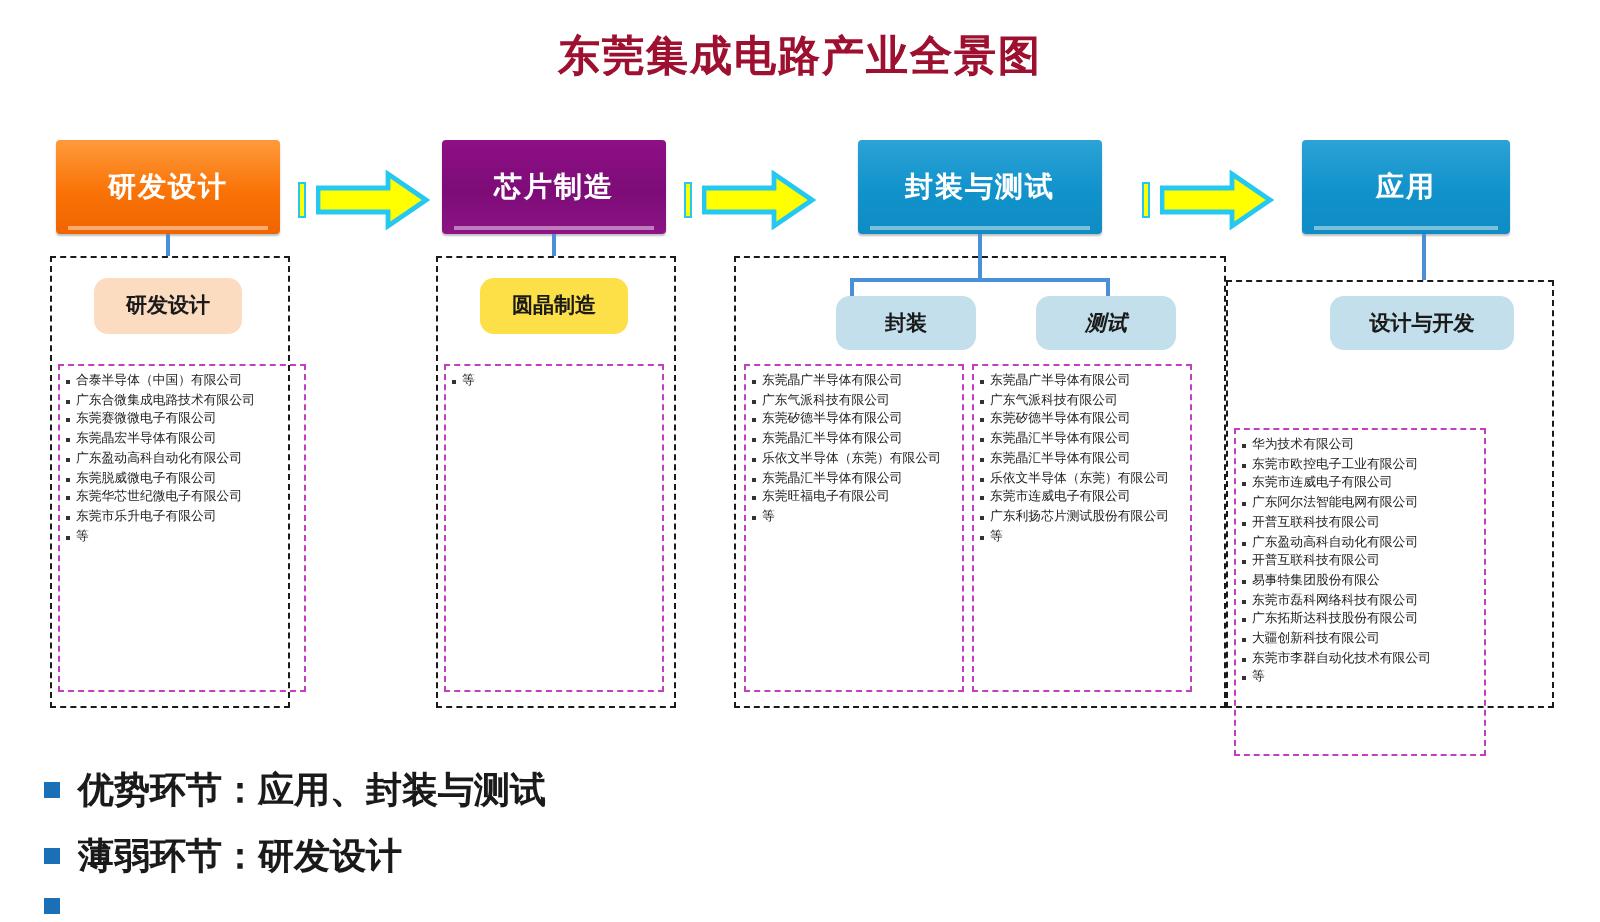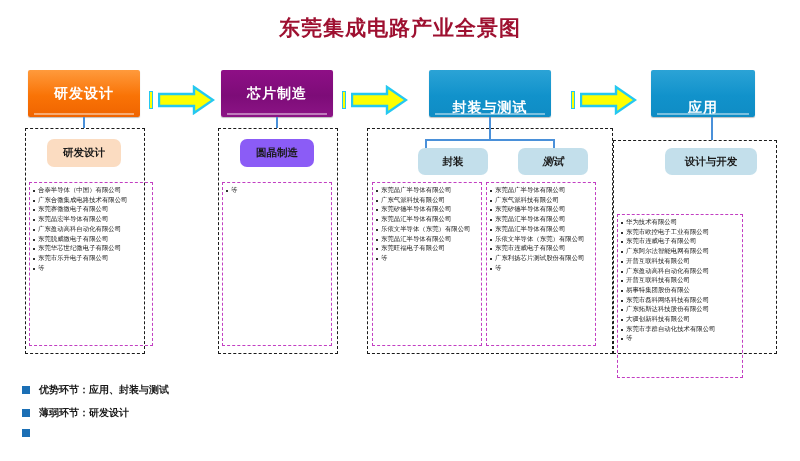--- a/index.html
+++ b/index.html
@@ -22,38 +22,38 @@
     color:#ffffff;font-weight:bold;font-size:14px;letter-spacing:1px;
     box-shadow:0 1px 1px rgba(0,0,0,.25);
     position:relative;
   }
   .stage-head::after{
     content:"";position:absolute;left:6px;right:6px;bottom:2px;height:2px;
     background:rgba(255,255,255,.45);
   }
   .head-orange{background:linear-gradient(180deg,#ff9a3c 0%,#f97306 55%,#f06400 100%);}
   .head-purple{background:linear-gradient(180deg,#8e0f86 0%,#7d0c78 55%,#8c1486 100%);}
-  .head-blue{background:linear-gradient(180deg,#2ba3d6 0%,#1192cb 55%,#0f8cc4 100%);align-items:flex-end;}
+  .head-blue{background:linear-gradient(180deg,#2ba3d6 0%,#1192cb 55%,#0f8cc4 100%);}
 
   
   .connector{position:absolute;width:2px;background:#4a90d9;}
 
   
   .panel{
     position:absolute;border:1.6px dashed #1a1a1a;background:transparent;
   }
 
   
   .subcat{
     position:absolute;border-radius:7px;
     display:flex;align-items:center;justify-content:center;
     font-size:10.5px;font-weight:bold;color:#1a1a1a;
   }
   .sub-peach{background:#fbdcc1;}
-  .sub-lilac{background:#8b5cf6;}
+  .sub-lilac{background:#fde047;}
   .sub-sky{background:#c3dfeb;}
 
   
   .listbox{
     position:absolute;border:1.3px dashed #c23ec2;
     padding:3px 2px 3px 3px;box-sizing:border-box;overflow:hidden;
   }
   .listbox ul{margin:0;padding:0;list-style:none;}
   .listbox li{
     position:relative;font-size:6.4px;line-height:9.2px;color:#222;
@@ -65,21 +65,21 @@
   }
 
   
   .hline{position:absolute;height:2px;background:#4a90d9;}
   .vline{position:absolute;width:2px;background:#4a90d9;}
 
   
   #legend{position:absolute;left:22px;top:383px;}
   .legend-row{display:flex;align-items:center;margin-bottom:9px;}
   .legend-sq{width:8px;height:8px;background:#1b6fb5;margin-right:9px;flex:0 0 auto;}
-  .legend-text{font-size:10px;font-weight:bold;color:#1a1a1a;}
+  .legend-text{font-size:18px;font-weight:bold;color:#1a1a1a;}
 
   
   .arrow-group{position:absolute;top:85px;height:30px;}
   .arrow-bar{
     position:absolute;left:0;top:6px;width:4px;height:18px;
     background:#ffff00;border:1.3px solid #25c8f0;box-sizing:border-box;
   }
   .arrow-body{position:absolute;left:9px;top:0;}
 </style>
 </head>

